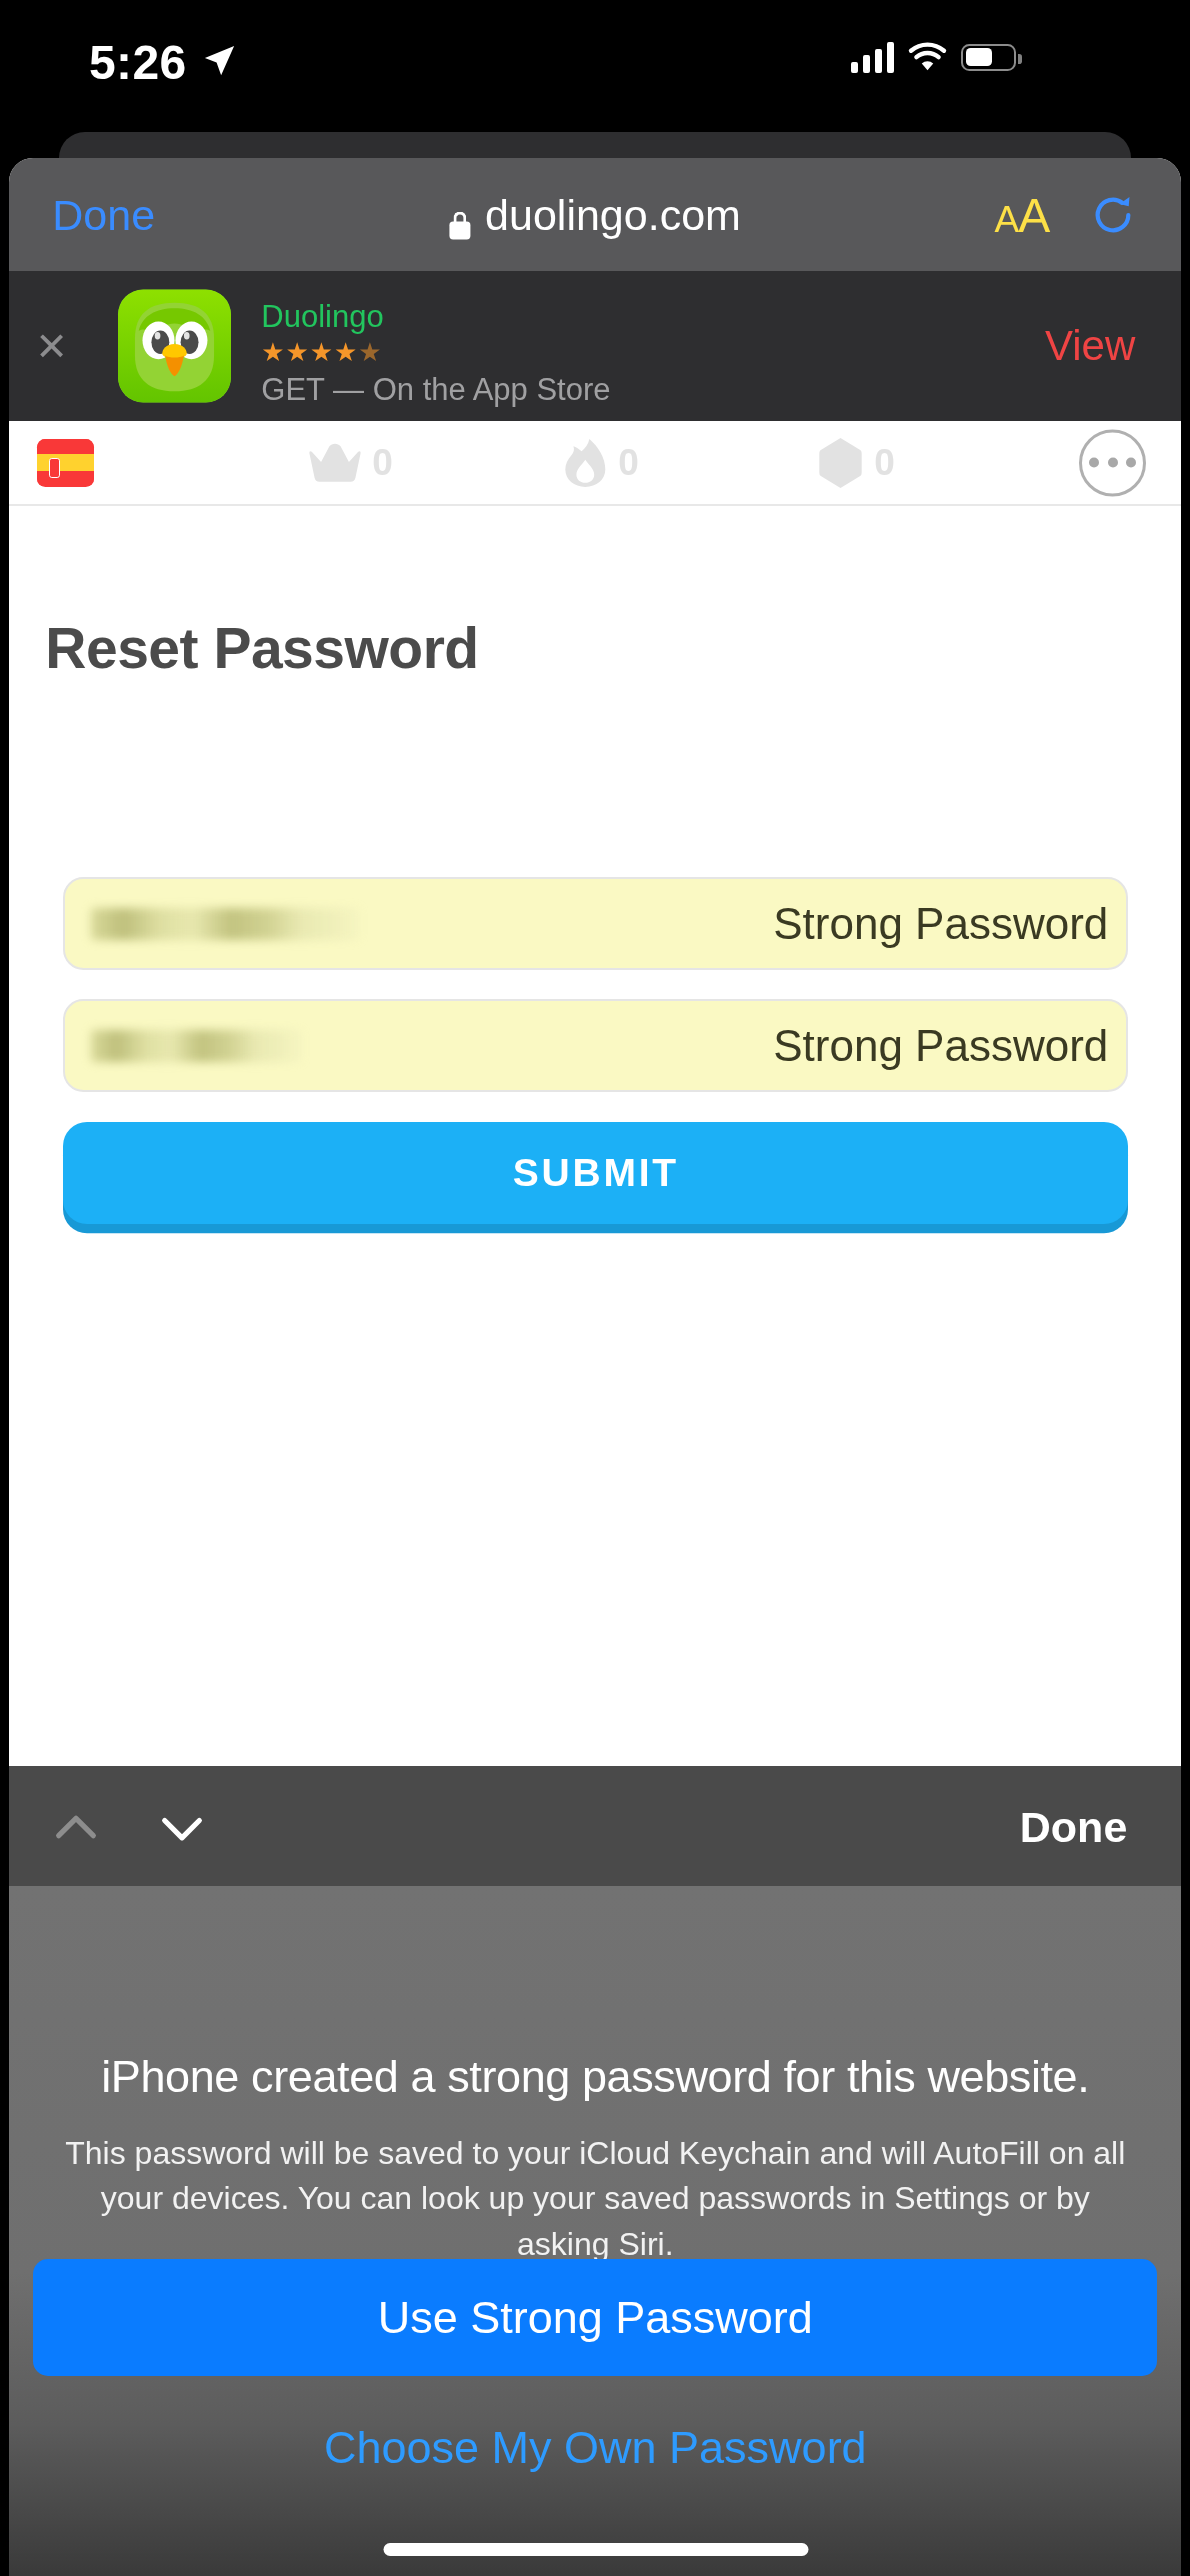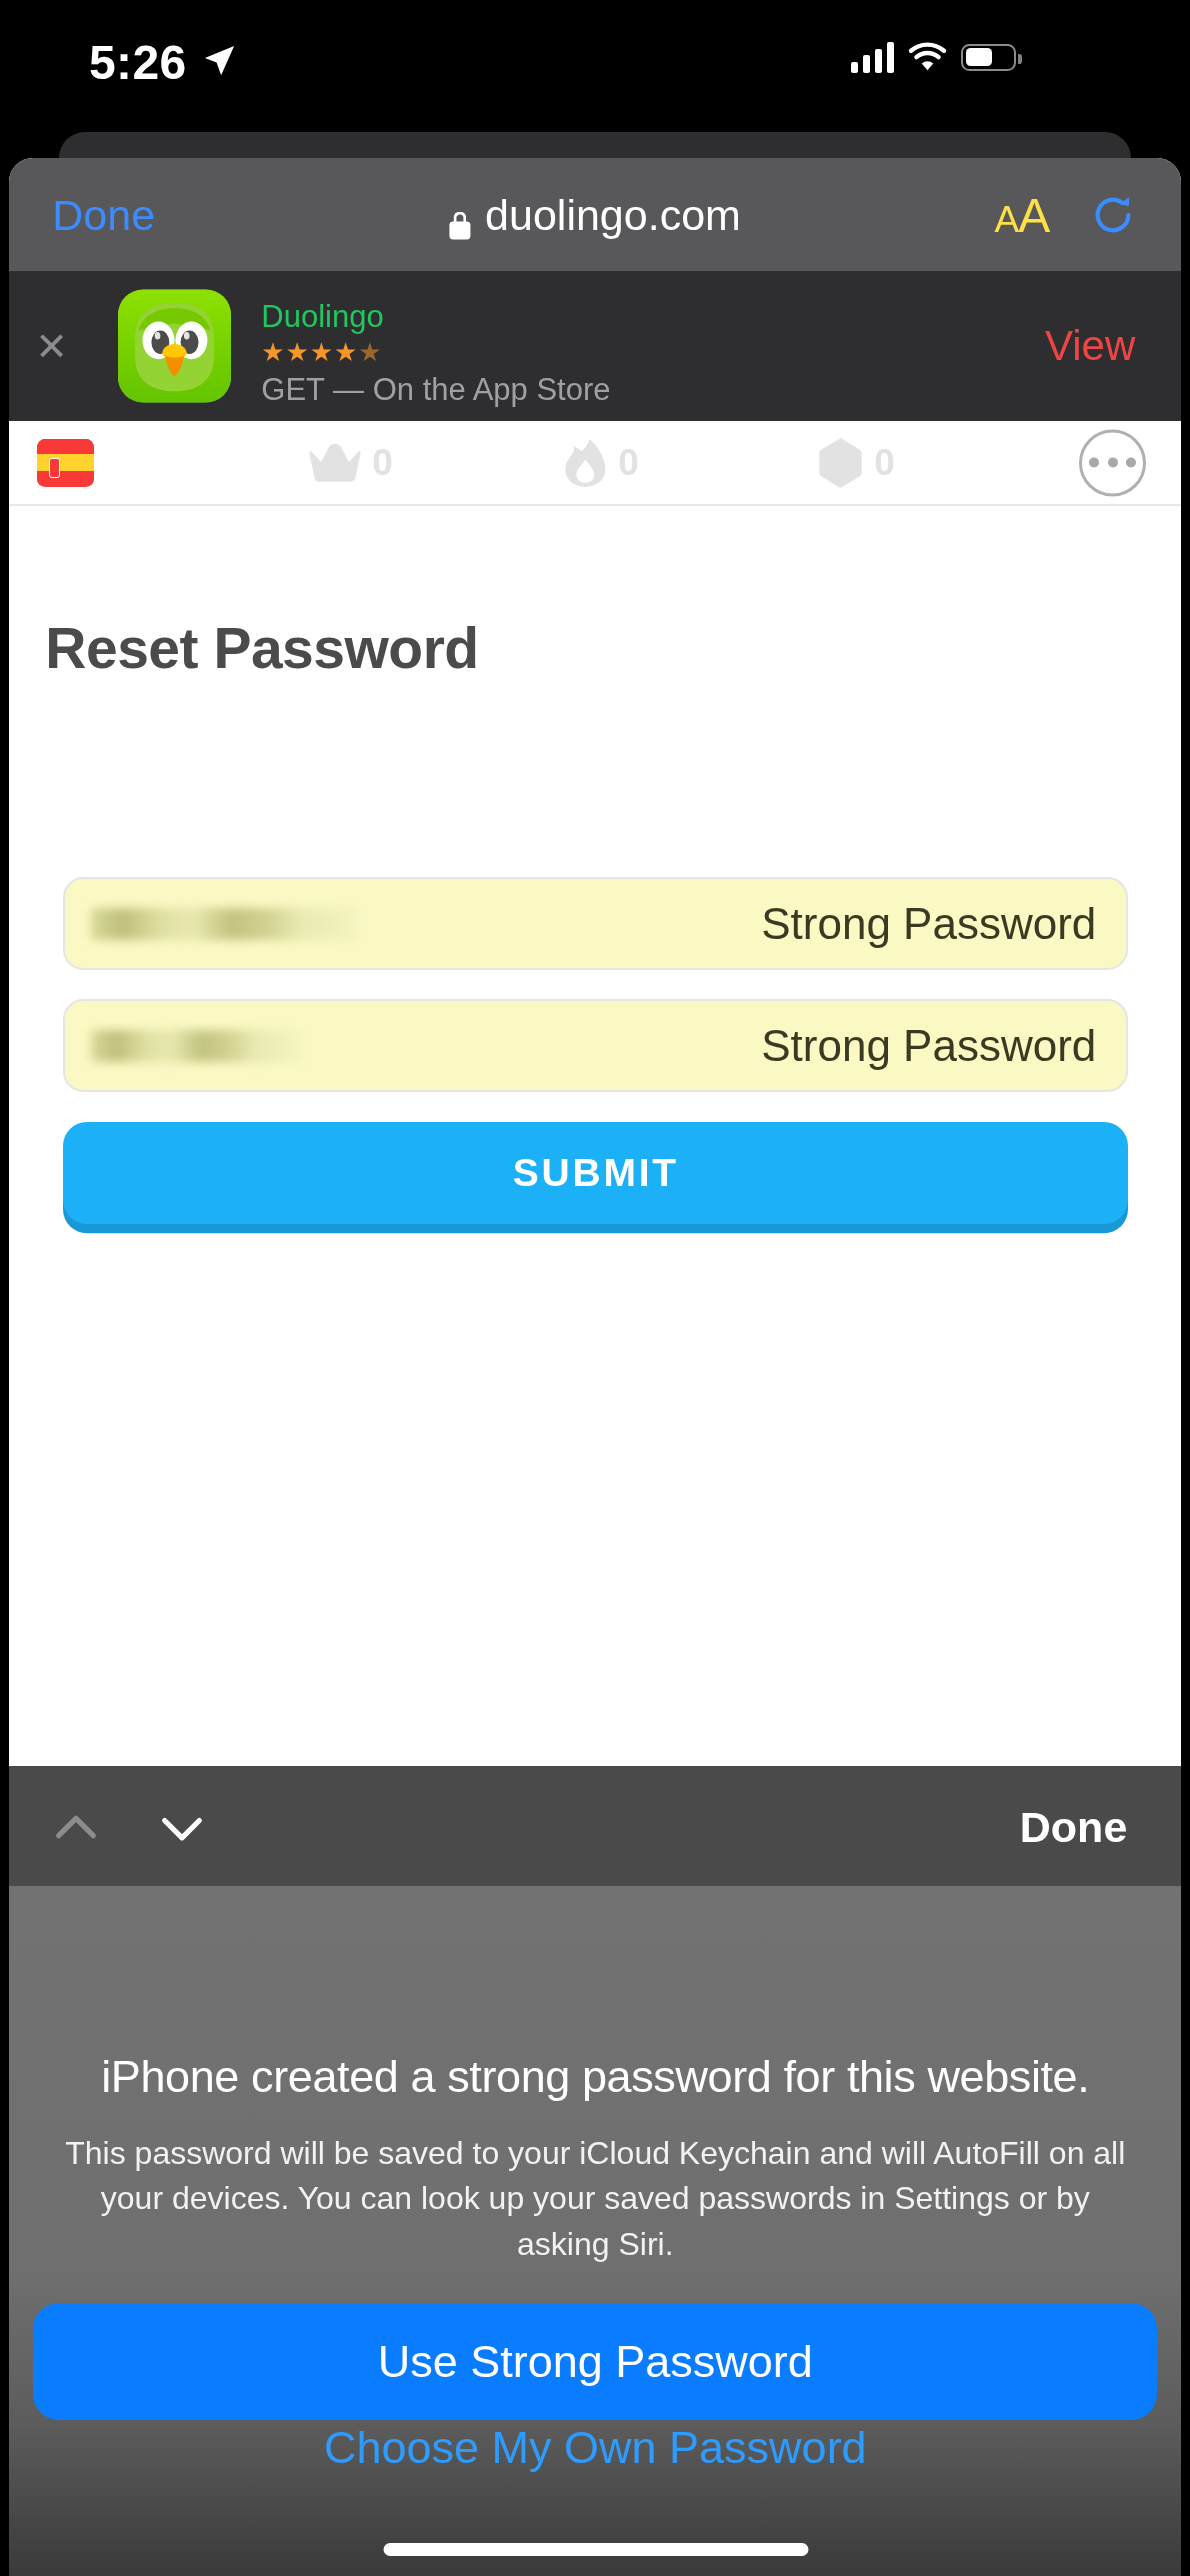--- a/index.html
+++ b/index.html
@@ -143,21 +143,21 @@
   
   .form-wrap{ background:#fff; padding-top:0; height:664px; position:relative; }
   .form-title{
     color:#4b4b4b; font-size:57px; font-weight:700;
     padding-top:109px; letter-spacing:-0.5px;padding-left:36px;
   }
   .field{
     position:absolute; left:54px; width:1065px; height:93px;
     background:#faf9c3; border:2.8px solid #e5e5e5; border-radius:20.4px;
     display:flex; align-items:center; justify-content:flex-end;
-    padding-right:30px; overflow:hidden;
+    padding-right:18px; overflow:hidden;
   }
   .field.f1{ top:371px; }
   .field.f2{ top:493px; }
   .redact{
     position:absolute; left:26px; top:50%; transform:translateY(-50%);
     height:32px; border-radius:3.7px;
     background:linear-gradient(90deg,
       rgba(190,192,120,.55) 0%, rgba(170,172,100,.75) 12%,
       rgba(196,198,130,.5) 26%, rgba(205,207,145,.4) 38%,
       rgba(175,177,105,.75) 52%, rgba(185,187,118,.62) 66%,
@@ -201,23 +201,23 @@
   .pw-title{
     color:#fff; font-size:45px; font-weight:400;
     padding:165px 26px 0 26px; letter-spacing:-0.4px;
   }
   .pw-body{
     color:#f2f2f2; font-size:32px; line-height:1.42;
     padding:28px 45px 0 45px;
   }
   .pw-primary{
     position:absolute; left:24px; top:373px; width:1124px; height:117px;
-    background:#0a7cff; border-radius:26px;
+    background:#0a7cff; border-radius:15px;
     display:flex; align-items:center; justify-content:center;
-    color:#fff; font-size:45px; font-weight:400;margin-top:44px;
+    color:#fff; font-size:45px; font-weight:400;
   }
   .pw-secondary{
     position:absolute; left:0; top:536px; width:1172px;
     color:#2e9bff; font-size:45px; text-align:center;
   }
   .home-ind{
     position:absolute; left:50%; bottom:20.4px; transform:translateX(-50%);
     width:425px; height:13px; background:#fff; border-radius:6.5px;
   }
 </style>

